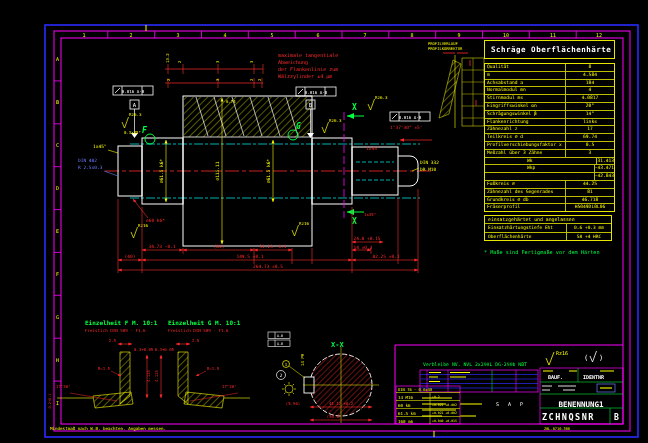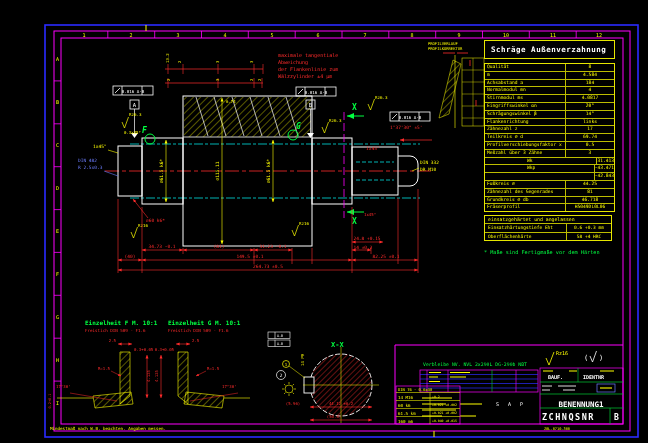--- a/index.html
+++ b/index.html
@@ -369,21 +369,21 @@
       <text class="ty" font-size="3.2" x="432" y="406">+0.021 +0.002</text>
       <text class="ty" font-size="4.2" x="398" y="414.5">61.5 k6</text>
       <text class="ty" font-size="3.2" x="432" y="414">+0.021 +0.002</text>
       <text class="ty" font-size="4.2" x="398" y="422.5">160 m6</text>
       <text class="ty" font-size="3.2" x="432" y="422">+0.040 +0.015</text>
     </g>
   </g>
 </svg>
 
 <div class="gtable">
-  <div class="gtitle">Schräge Außenverzahnung</div>
+  <div class="gtitle">Schräge Oberflächenhärte</div>
   <div class="grows">
     <div class="grow">
           <span class="gl">Qualität</span>
           <span class="gv">8</span>
         </div>
     <div class="grow">
           <span class="gl">m</span>
           <span class="gv">4.584</span>
         </div>
     <div class="grow">

